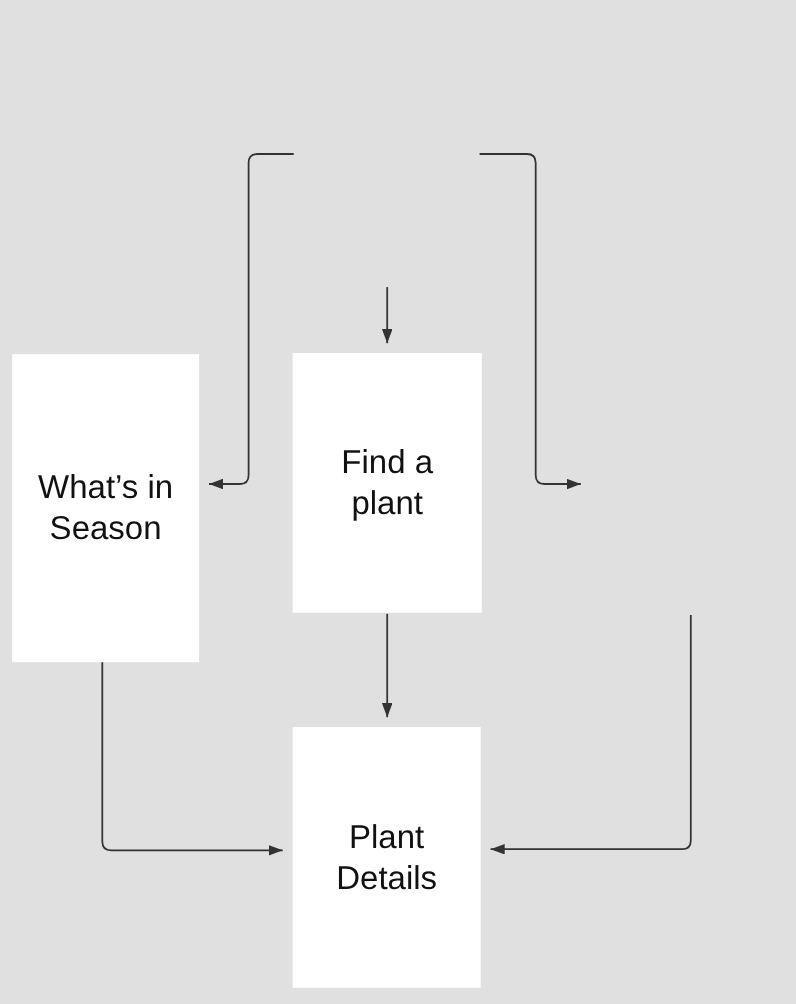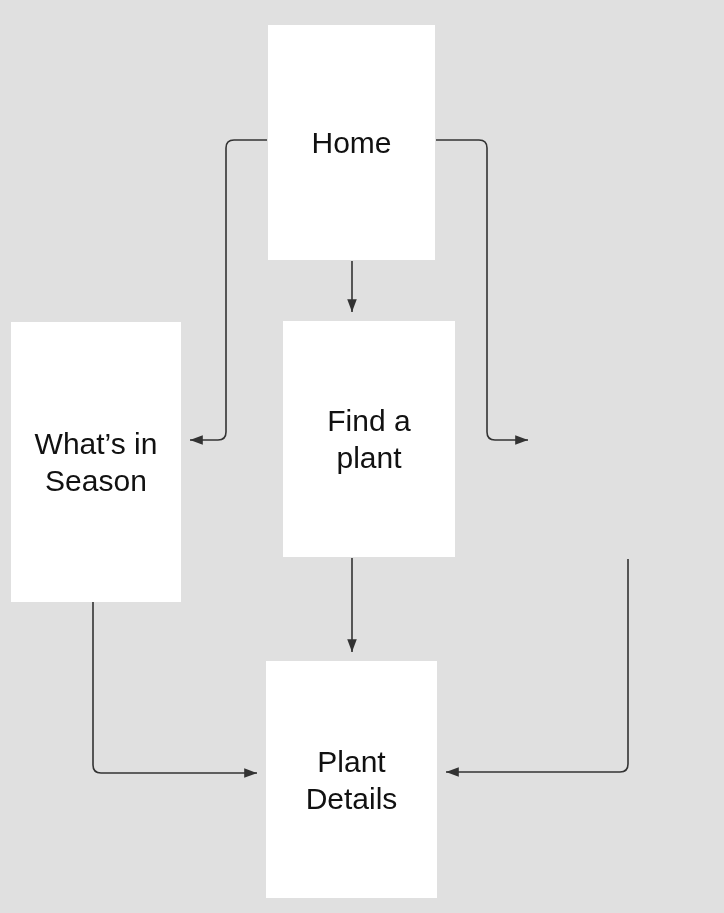--- a/index.html
+++ b/index.html
@@ -43,21 +43,21 @@
     line-height: 37px;
     color: #111111;
     font-weight: 400;
     letter-spacing: 0px;
     white-space: pre-line;
     padding: 0 6px;
   }
   
   #node-home        { left: 268px; top: 25px;  width: 167px; height: 235px; }
   #node-whats-in-season { left: 11px;  top: 322px; width: 170px; height: 280px; }
-  #node-find-a-plant    { left: 283px; top: 321px; width: 172px; height: 236px; }
+  #node-find-a-plant    { left: 266px; top: 321px; width: 172px; height: 236px; }
   #node-my-plants   { left: 537px; top: 322px; width: 171px; height: 236px; }
   #node-plant-details   { left: 266px; top: 661px; width: 171px; height: 237px; }
 </style>
 </head>
 <body>
 
 <div id="canvas">
 
   <svg id="edges" width="724" height="913" viewBox="0 0 724 913" xmlns="http://www.w3.org/2000/svg">
     <defs>
@@ -72,23 +72,20 @@
 
     <path d="M 352,261 L 352,312" fill="none" stroke="#333333" stroke-width="1.6" marker-end="url(#arrowhead)"></path>
 
     <path d="M 352,558 L 352,652" fill="none" stroke="#333333" stroke-width="1.6" marker-end="url(#arrowhead)"></path>
 
     <path d="M 93,561 L 93,765 Q 93,773 101,773 L 257,773" fill="none" stroke="#333333" stroke-width="1.6" marker-end="url(#arrowhead)"></path>
 
     <path d="M 628,559 L 628,764 Q 628,772 620,772 L 446,772" fill="none" stroke="#333333" stroke-width="1.6" marker-end="url(#arrowhead)"></path>
   </svg>
 
-  <div class="node" id="node-home">
-    <span class="node-label">Home</span>
-  </div>
 
   <div class="node" id="node-whats-in-season">
     <span class="node-label">What’s in
 Season</span>
   </div>
 
   <div class="node" id="node-find-a-plant">
     <span class="node-label">Find a
 plant</span>
   </div>

